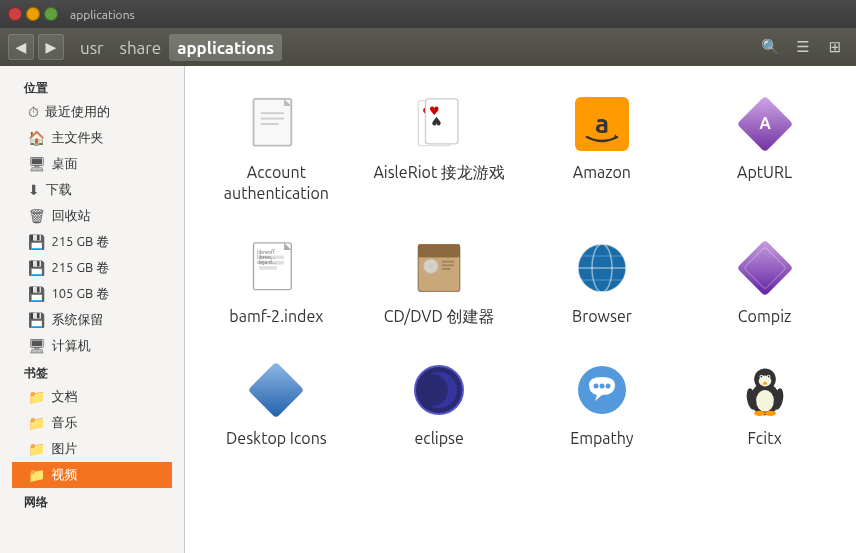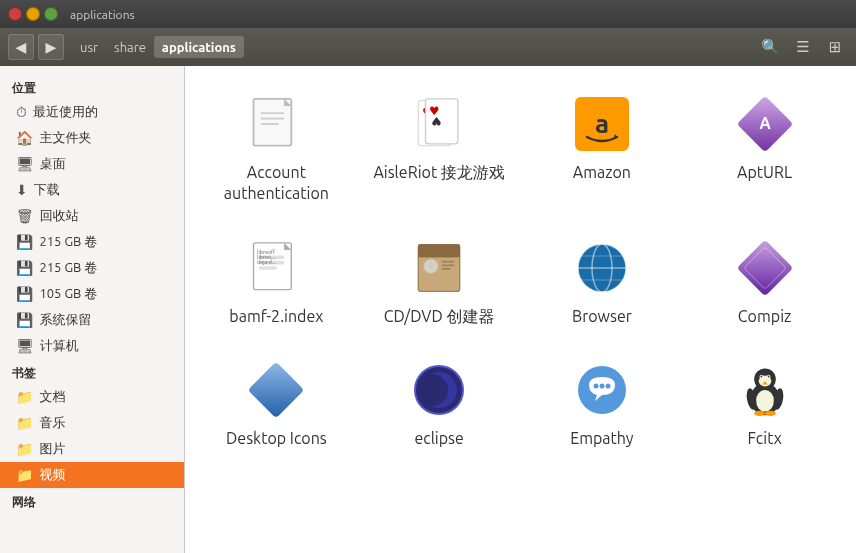--- a/index.html
+++ b/index.html
@@ -42,21 +42,21 @@
       display: flex; align-items: center; justify-content: center;
       cursor: pointer; font-size: 14px;
     }
     .breadcrumb {
       display: flex;
       align-items: center;
       margin-left: 4px;
     }
     .breadcrumb-item {
       color: #ccc;
-      font-size: 13px;
+      font-size: 17px;
       padding: 4px 8px;
       border-radius: 3px;
       cursor: pointer;
     }
     .breadcrumb-item.active {
       background: rgba(255,255,255,0.2);
       color: #fff;
       font-weight: bold;
     }
     .toolbar-right {
@@ -79,21 +79,21 @@
       height: calc(553px - 28px - 38px);
     }
 
     
     .sidebar {
       width: 185px;
       background: #f5f4f2;
       border-right: 1px solid #c8c8c8;
       overflow-y: auto;
       flex-shrink: 0;
-      padding: 8px 0;
+      padding: 8px 12px;
     }
     .sidebar-section-title {
       font-size: 12px;
       font-weight: bold;
       color: #333;
       padding: 6px 12px 2px 12px;
     }
     .sidebar-item {
       display: flex;
       align-items: center;

